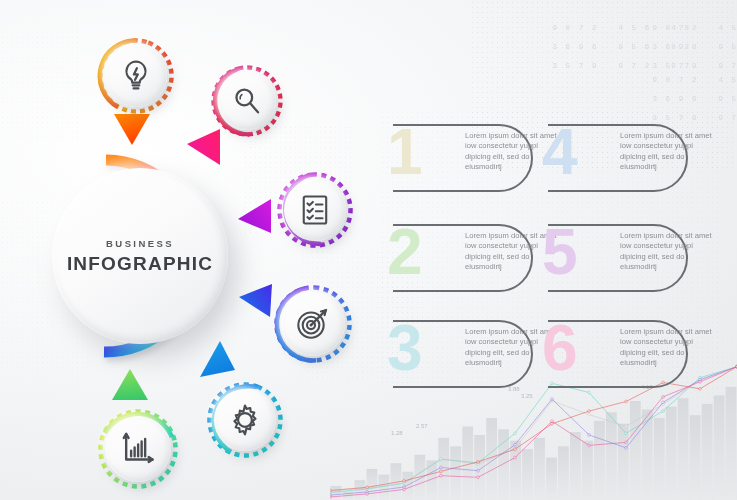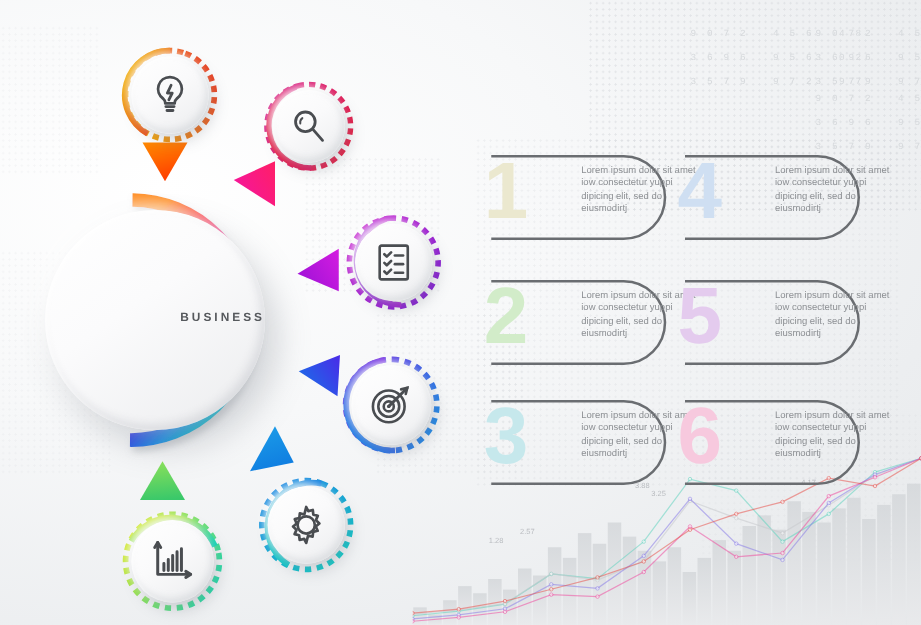--- a/index.html
+++ b/index.html
@@ -18,28 +18,28 @@
     background-image:radial-gradient(#c9ccd1 0.9px, transparent 1px);
     background-size:5px 5px;opacity:.38;pointer-events:none;}
   .dots.soft{opacity:.22;}
   .dots.faint{opacity:.14;}
 
   
   .digits{position:absolute;font-family:"Liberation Mono","DejaVu Sans Mono",monospace;
     font-size:7.5px;letter-spacing:2.1px;color:#d6d9dc;line-height:9.6px;white-space:pre;}
 
   
-  #hub{position:absolute;left:36px;top:168px;width:176px;height:176px;border-radius:50%;
+  #hub{position:absolute;left:52px;top:168px;width:176px;height:176px;border-radius:50%;
     background:linear-gradient(145deg,#ffffff 0%,#fbfbfc 42%,#ebecee 100%);
     box-shadow:
       10px 14px 26px rgba(120,125,135,.30),
       -6px -6px 18px rgba(255,255,255,.9),
       inset 2px 2px 4px rgba(255,255,255,.95),
       inset -3px -4px 8px rgba(190,194,200,.45);
-    display:flex;flex-direction:column;align-items:flex-end;justify-content:center;}
+    display:flex;flex-direction:column;align-items:center;justify-content:center;}
   #hub .h-sub{font-size:9.5px;letter-spacing:2.4px;font-weight:bold;color:#56595d;margin-bottom:4px;}
   #hub .h-title{font-size:19px;letter-spacing:1.2px;font-weight:bold;color:#3d4044;}
 
   
   #arc{position:absolute;left:30px;top:140px;width:232px;height:232px;pointer-events:none;}
 
   
   .node{position:absolute;width:var(--s);height:var(--s);}
   .node .ring{position:absolute;inset:0;border-radius:50%;}
   .node .disc{position:absolute;inset:9px;border-radius:50%;
@@ -227,20 +227,21 @@
       </linearGradient>
       <filter id="arcsh" x="-30%" y="-30%" width="160%" height="160%">
         <feDropShadow dx="2" dy="4" stdDeviation="3" flood-color="#8b9097" flood-opacity="0.35"></feDropShadow>
       </filter>
     </defs>
     <path d="M 76 20 A 96 96 0 1 1 74 212" fill="none" stroke="url(#arcgrad)" stroke-width="11" stroke-linecap="butt" filter="url(#arcsh)"></path>
   </svg>
 
   <div id="hub">
     <div class="h-sub">BUSINESS</div>
+    <div class="h-title">INFOGRAPHIC</div>
   </div>
 
   <svg class="arrow" style="left:113px;top:112px;width:38px;height:34px;" viewBox="0 0 38 34">
     <defs>
         <linearGradient id="ga1" x1="0" y1="0" x2="0.3" y2="1">
           <stop offset="0%" stop-color="#ff8a00"></stop>
           <stop offset="100%" stop-color="#ff4000"></stop>
         </linearGradient>
       </defs>
     <path d="M1 2 L37 2 L19 33 Z" fill="url(#ga1)"></path>

